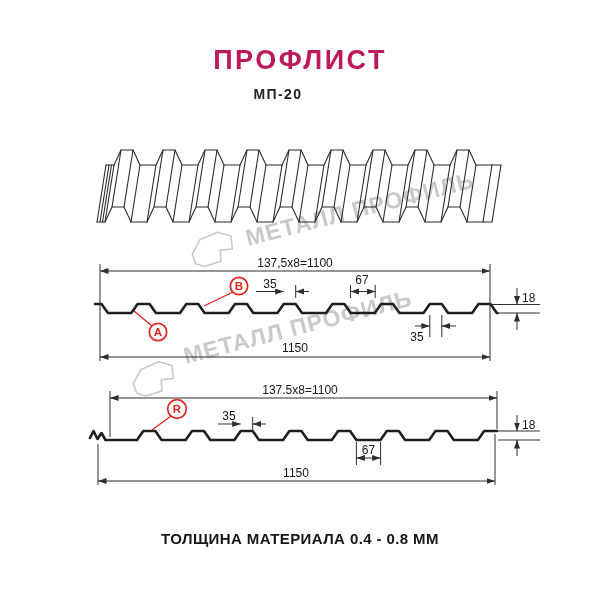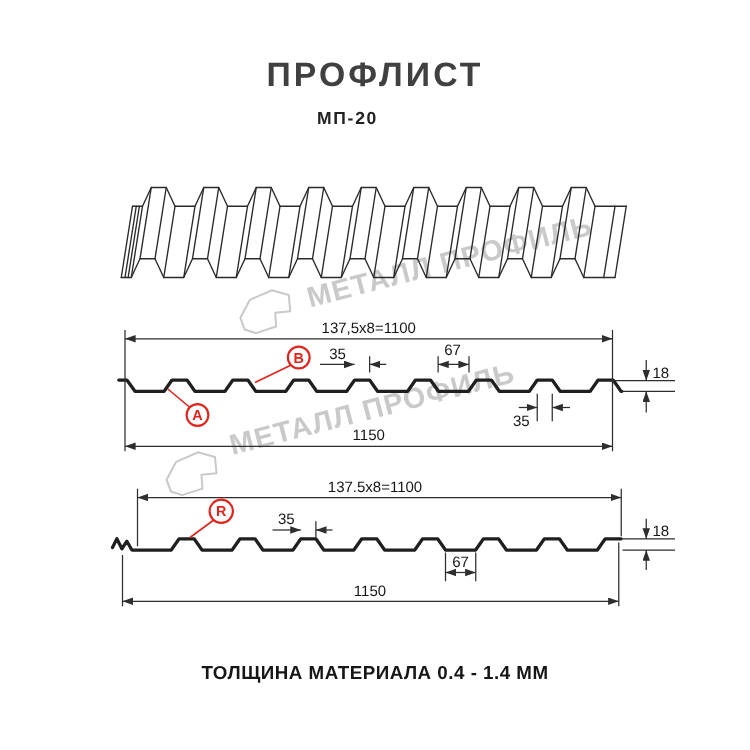--- a/index.html
+++ b/index.html
@@ -2,21 +2,21 @@
 <html><head>
 <meta charset="utf-8">
 <style>
   html,body{margin:0;padding:0}
   body{
     width:600px;height:600px;background:#ffffff;position:relative;overflow:hidden;
     font-family:"Liberation Sans",sans-serif;color:#1a1a1a;
     --red:#e2231c; --line:#1f1f1f; --wm:#c9c9c9;
   }
   .title{position:absolute;top:45px;left:0;width:600px;text-align:center;
-         font-size:27px;font-weight:800;letter-spacing:2.5px;color:#404040}
+         font-size:27px;font-weight:800;letter-spacing:2.5px;color:#be185d}
   .subtitle{position:absolute;top:86px;left:0;width:556px;text-align:center;
          font-size:14px;font-weight:600;letter-spacing:1.4px;color:#222}
   .footer{position:absolute;top:530px;left:0;width:600px;text-align:center;
          font-size:15px;font-weight:600;letter-spacing:.4px;color:#161616}
   svg{position:absolute;left:0;top:0}
   .profile{fill:none;stroke:var(--line);stroke-width:2.6;stroke-linejoin:round;stroke-linecap:round}
   .thin{fill:none;stroke:#2b2b2b;stroke-width:1.1;stroke-linejoin:round;stroke-linecap:round}
   .dim{stroke:#2e2e2e;stroke-width:1;fill:none}
   .dimtext{font-size:12px;fill:#161616}
   .mid{text-anchor:middle}
@@ -158,13 +158,13 @@
   <text class="dimtext mid" x="300" y="393.5">137.5x8=1100</text>
   <text class="dimtext mid" x="229" y="419.5">35</text>
   <text class="dimtext mid" x="368.5" y="453.5">67</text>
   <text class="dimtext" x="522" y="429">18</text>
   <text class="dimtext mid" x="296" y="476.5">1150</text>
   <text class="rt" x="177" y="413">R</text>
 </svg>
 
 <div class="title">ПРОФЛИСТ</div>
 <div class="subtitle">МП-20</div>
-<div class="footer">ТОЛЩИНА МАТЕРИАЛА 0.4 - 1.4 ММ</div>
+<div class="footer">ТОЛЩИНА МАТЕРИАЛА 0.4 - 0.8 ММ</div>
 
 </body></html>

